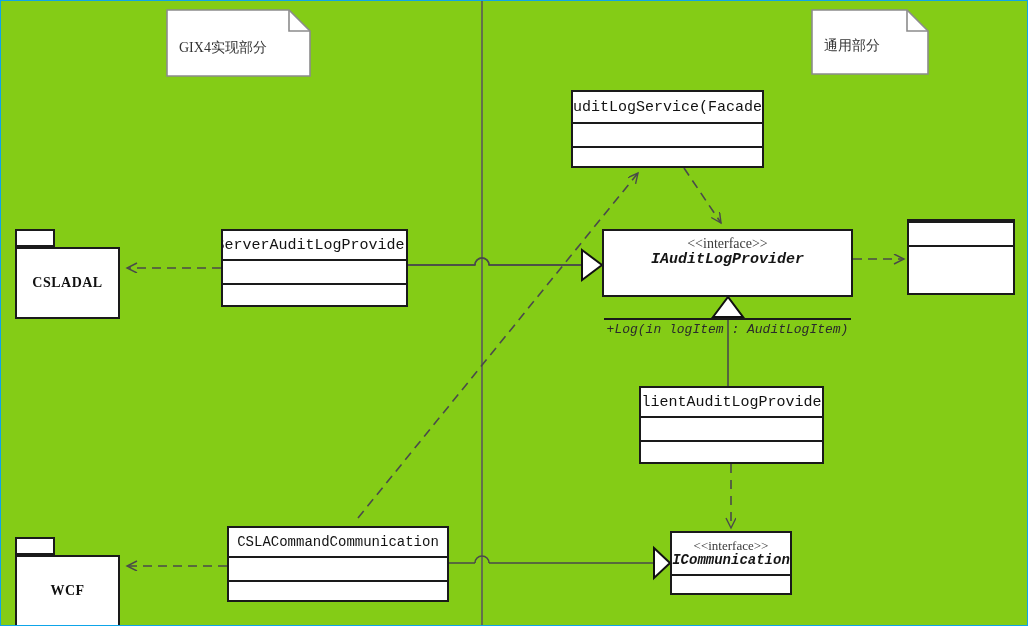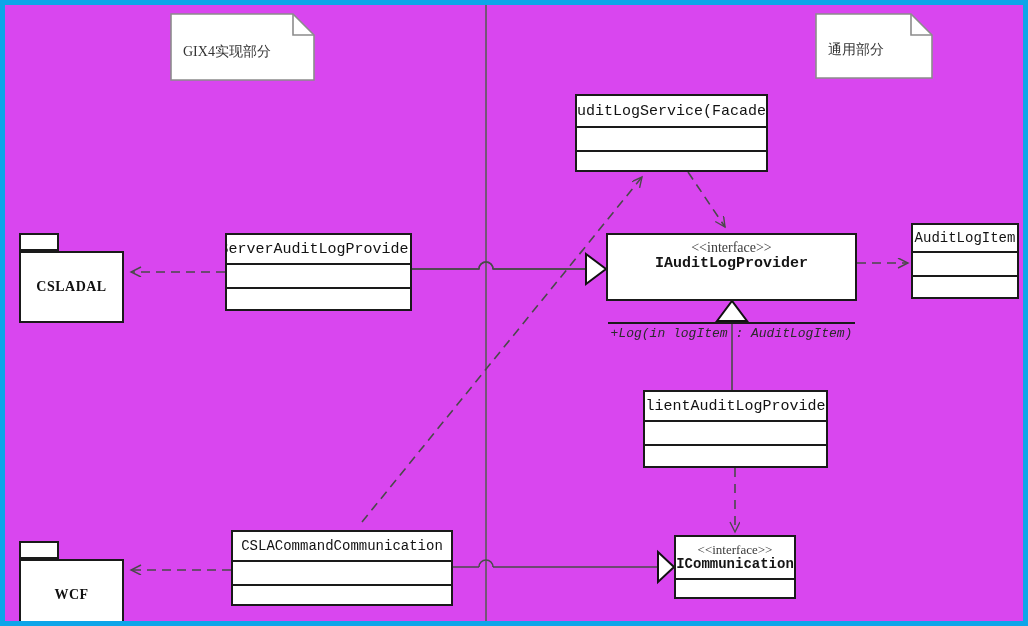--- a/index.html
+++ b/index.html
@@ -4,22 +4,22 @@
 <style>
   html, body {
     margin: 0;
     padding: 0;
     background: #ffffff;
   }
   #canvas {
     position: relative;
     width: 1028px;
     height: 626px;
-    background: #d946ef;
-    border: 5px solid #0ea5e9;
+    background: #84cc16;
+    border: 1px solid #0ea5e9;
     box-sizing: border-box;
     overflow: hidden;
     font-family: "Liberation Mono", "DejaVu Sans Mono", monospace;
   }
   svg.layer {
     position: absolute;
     left: 0;
     top: 0;
     width: 1028px;
     height: 626px;
@@ -51,20 +51,21 @@
     letter-spacing: 0px;
   }
   .cls .stereo {
     font-family: Liberation Serif, serif;
     font-size: 14px;
     color: #3b3b3b;
     line-height: 1.05;
   }
   .cls .iname {
     font-family: "Liberation Mono", "DejaVu Sans Mono", monospace;
+    font-style: italic;
     font-weight: bold;
     font-size: 15px;
     color: #151515;
     line-height: 1.05;
   }
   .cls .member {
     font-family: "Liberation Mono", "DejaVu Sans Mono", monospace;
     font-style: italic;
     font-size: 13px;
     color: #2b2b2b;
@@ -240,23 +241,20 @@
     <div class="row ifhead" style="height:43px;">
       <span class="stereo">&lt;&lt;interface&gt;&gt;</span>
       <span class="iname">IAuditLogProvider</span>
     </div>
     <div class="row sep" style="height:21px;margin-top:44px;">
       <span class="member">+Log(in logItem : AuditLogItem)</span>
     </div>
   </div>
 
   <div class="cls" style="left:906px; top:218px; width:108px; height:76px;">
-    <div class="row" style="height:26px;">
-      <span class="name" style="font-size:14px;">AuditLogItem</span>
-    </div>
     <div class="row sep" style="height:24px;"></div>
     <div class="row sep" style="height:22px;"></div>
   </div>
 
   <div class="cls" style="left:638px; top:385px; width:185px; height:78px;">
     <div class="row" style="height:28px;">
       <span class="name">ClientAuditLogProvider</span>
     </div>
     <div class="row sep" style="height:24px;"></div>
     <div class="row sep" style="height:22px;"></div>

